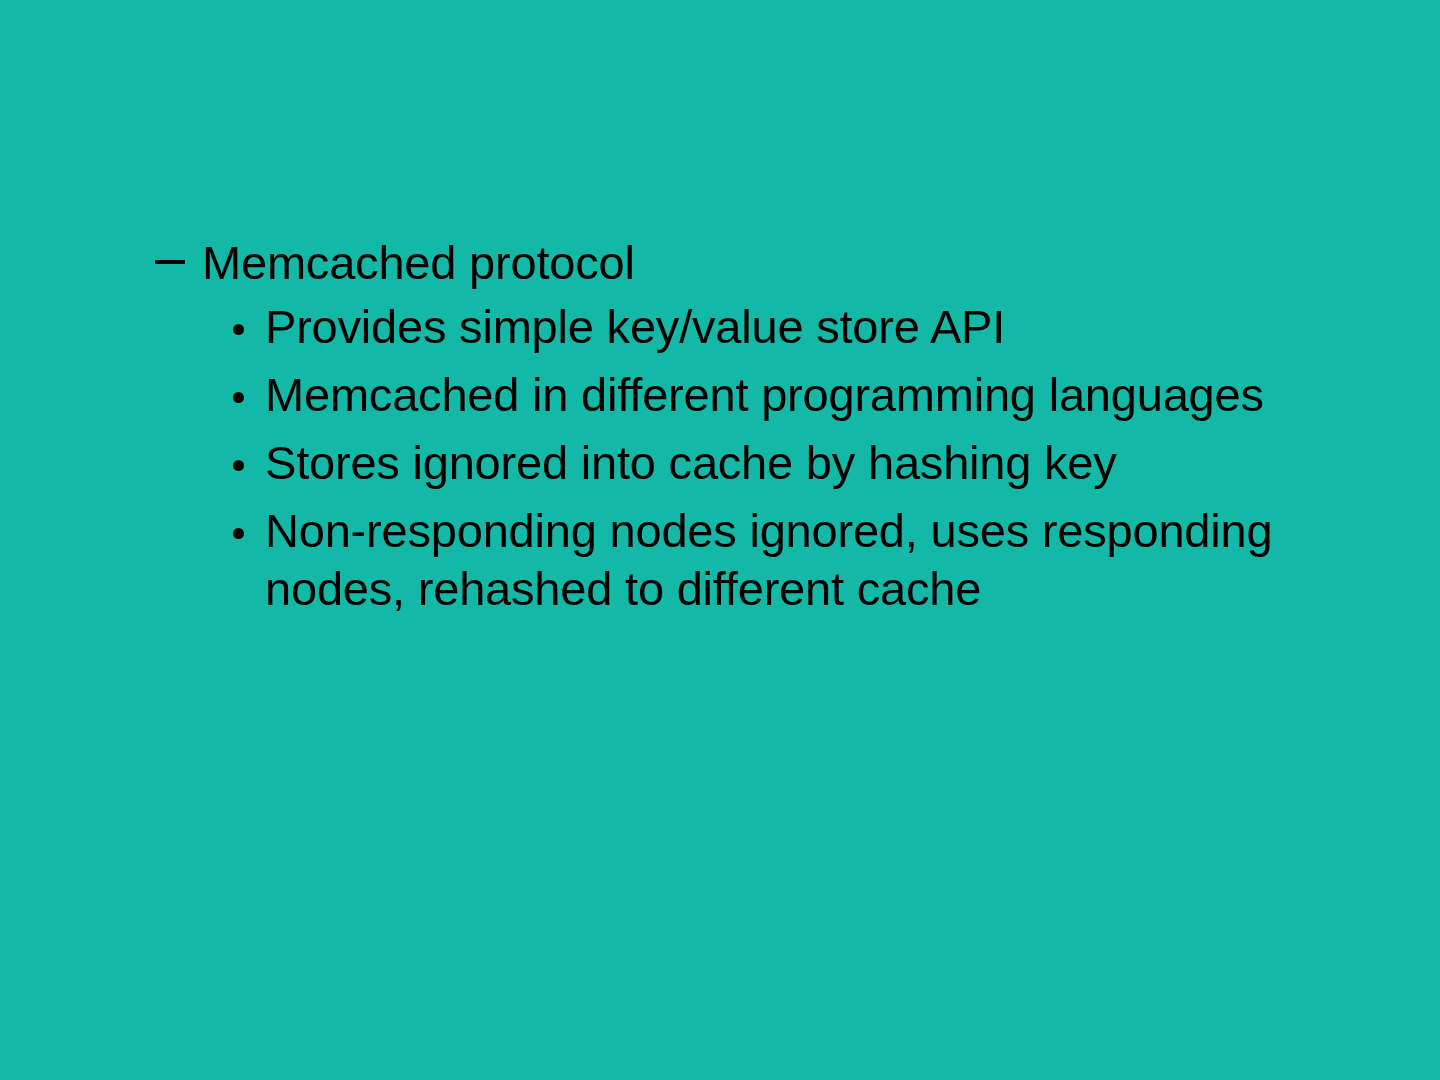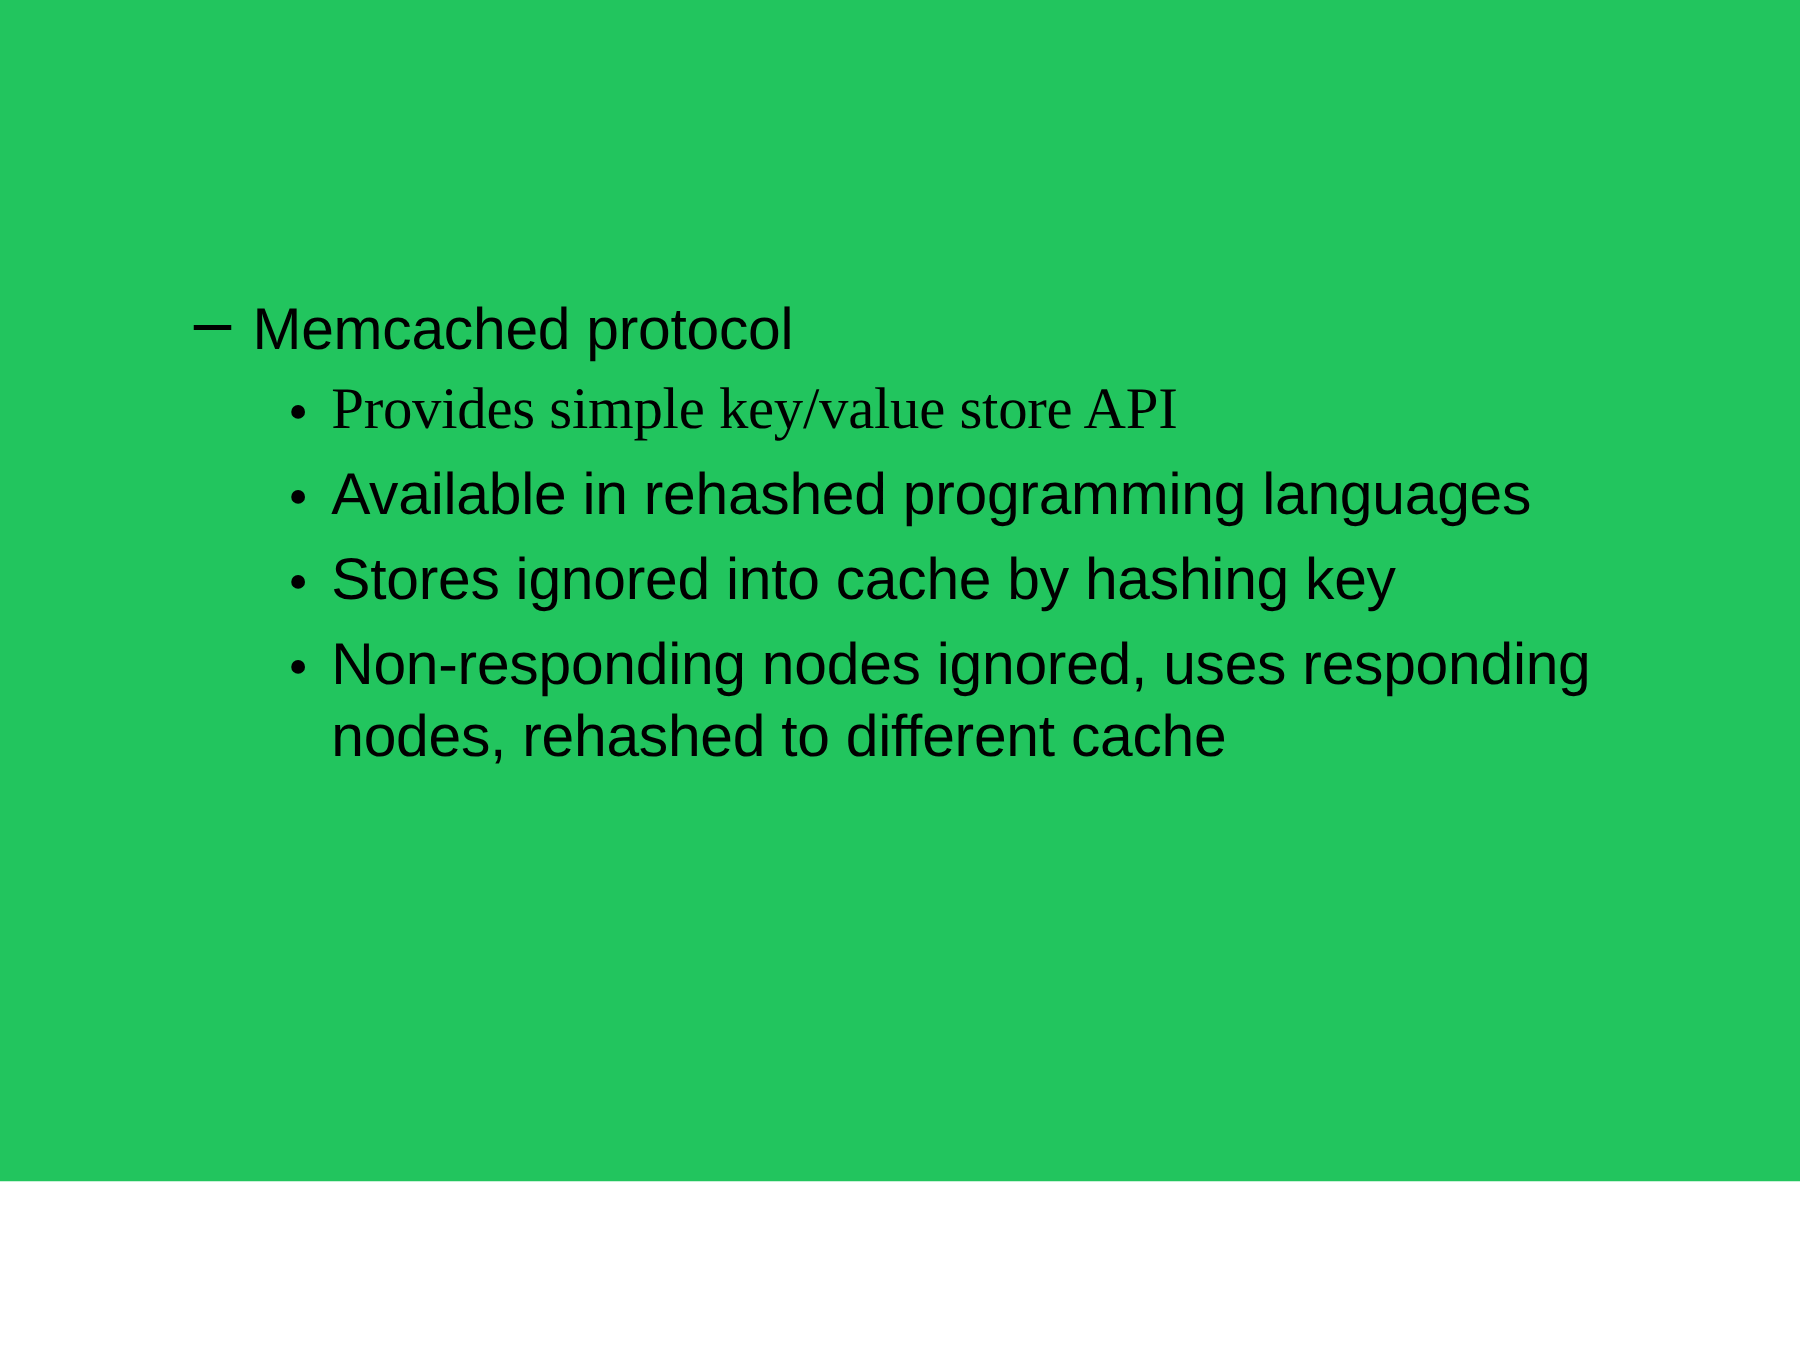--- a/index.html
+++ b/index.html
@@ -11,22 +11,22 @@
     height: 1080px;
     background: #ffffff;
     font-family: "Liberation Sans", sans-serif;
     color: #000000;
     overflow: hidden;
   }
 
   .slide {
     position: relative;
     width: 1440px;
-    height: 945px;
-    background: #22c55e;
+    height: 1080px;
+    background: #14b8a6;
   }
 
   .content-block {
     position: absolute;
     left: 150px;
     top: 234px;
     width: 1190px;
   }
 
   
@@ -61,21 +61,20 @@
     position: relative;
     padding-left: 115px;
     font-size: 47px;
     line-height: 58px;
     color: #000000;
     letter-spacing: -0.2px;
     margin-top: 10px;
   }
   .bullet-item:first-child {
     margin-top: 6px;
-    font-family: Liberation Serif, serif;
   }
   .bullet-marker {
     position: absolute;
     left: 83px;
     top: 26px;
     width: 11px;
     height: 11px;
     border-radius: 50%;
     background: #000000;
   }
@@ -98,21 +97,21 @@
 
     <ul class="bullet-list">
 
       <li class="bullet-item">
         <span class="bullet-marker"></span>
         <span class="bullet-text">Provides simple key/value store API</span>
       </li>
 
       <li class="bullet-item">
         <span class="bullet-marker"></span>
-        <span class="bullet-text">Available in rehashed programming languages</span>
+        <span class="bullet-text">Memcached in different programming languages</span>
       </li>
 
       <li class="bullet-item">
         <span class="bullet-marker"></span>
         <span class="bullet-text">Stores ignored into cache by hashing key</span>
       </li>
 
       <li class="bullet-item">
         <span class="bullet-marker"></span>
         <span class="bullet-text">Non-responding nodes ignored, uses responding nodes, rehashed to different cache</span>

